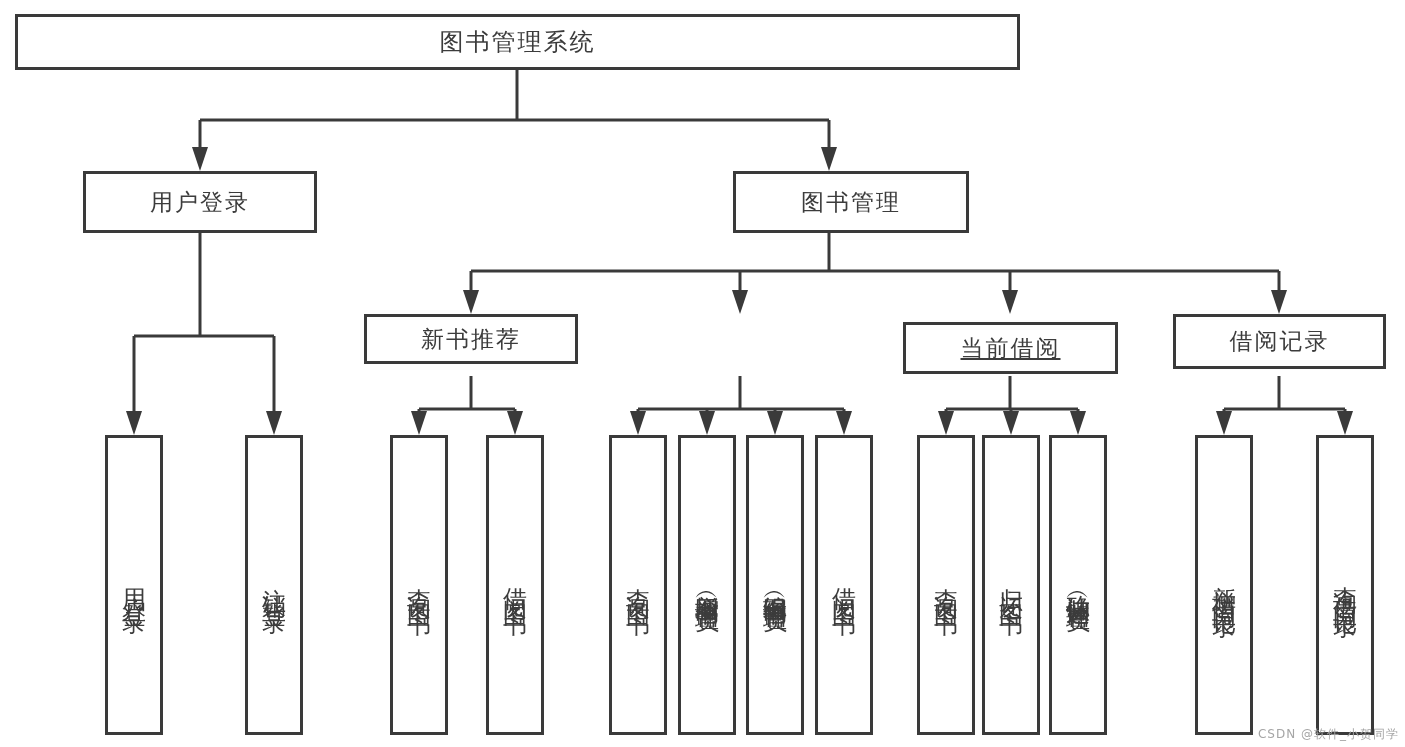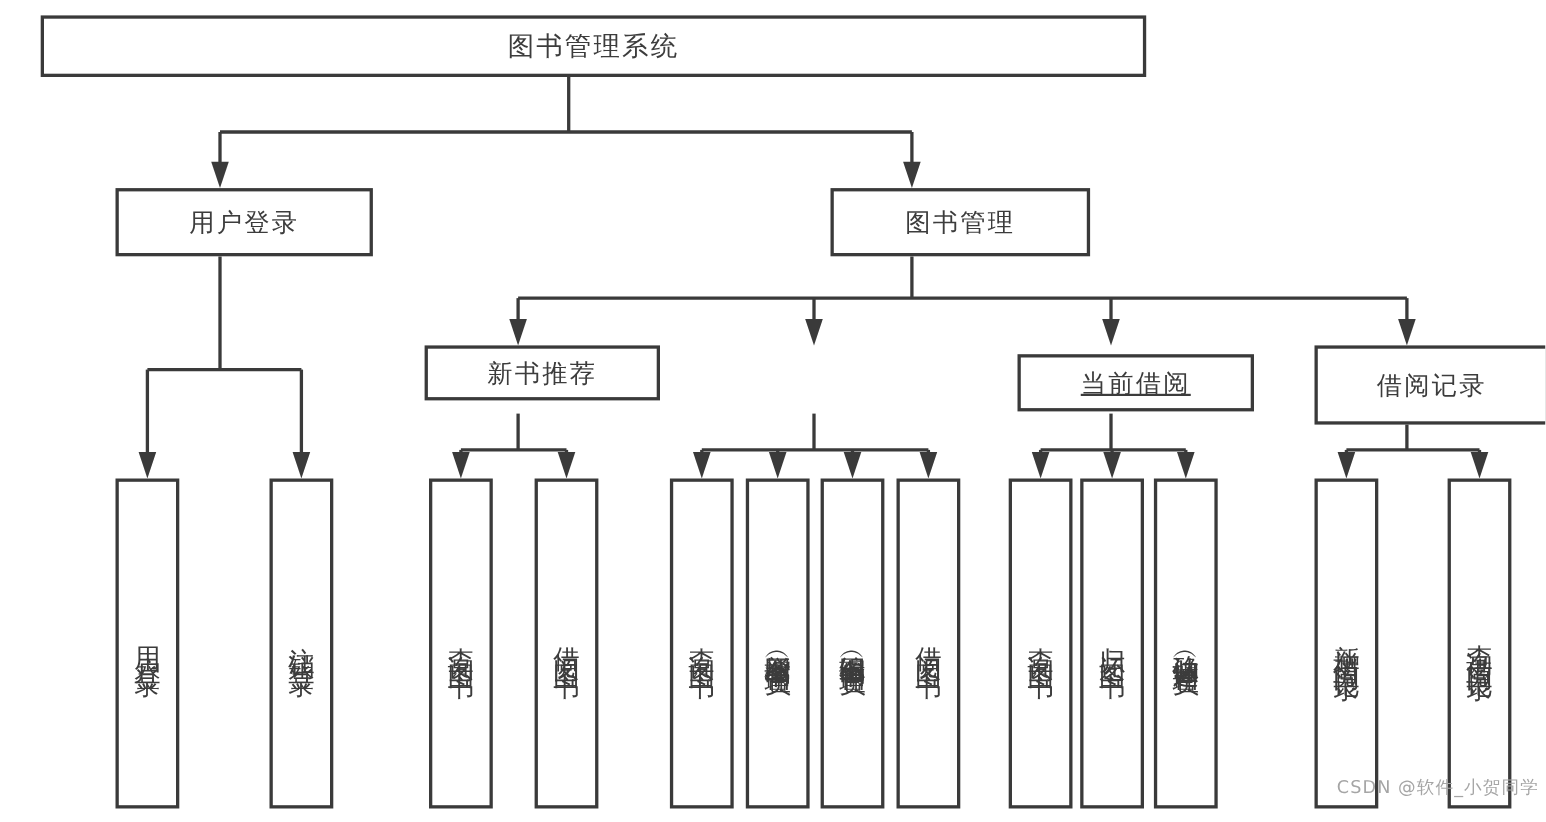--- a/index.html
+++ b/index.html
@@ -30,21 +30,20 @@
     position: absolute;
     border: 3px solid var(--line);
     background: var(--background);
     display: flex;
     align-items: center;
     justify-content: center;
     color: var(--text);
     font-size: 23px;
     letter-spacing: 2px;
     white-space: nowrap;
-    margin-left: 22px;
   }
   .node.root { font-size: 24px; }
   .leaf {
     position: absolute;
     top: 435px;
     width: 58px;
     height: 300px;
     border: 3px solid var(--line);
     background: var(--background);
     display: flex;
@@ -58,22 +57,22 @@
     font-size: 24px;
     letter-spacing: 8px;
     line-height: 1;
     white-space: nowrap;
   }
   .leaf.long span { letter-spacing: 2px; }
   .leaf.mid span { letter-spacing: 6px; }
   .watermark {
     position: absolute;
     right: 6px;
-    bottom: 20px;
-    font-size: 16px;
+    bottom: 4px;
+    font-size: 12px;
     color: var(--watermark);
     letter-spacing: 1px;
     z-index: 5;
   }
 </style>
 </head>
 <body>
 
 <div class="canvas">
 
@@ -153,21 +152,21 @@
     </g>
   </svg>
 
   <div class="node root" style="left:15px; top:14px; width:1005px; height:56px;">图书管理系统</div>
 
   <div class="node" style="left:83px; top:171px; width:234px; height:62px;">用户登录</div>
   <div class="node" style="left:733px; top:171px; width:236px; height:62px;">图书管理</div>
 
   <div class="node" style="left:364px; top:314px; width:214px; height:50px;">新书推荐</div>
   <div class="node" style="left:903px; top:322px; width:215px; height:52px;text-decoration:underline;">当前借阅</div>
-  <div class="node" style="left:1173px; top:314px; width:213px; height:72px;">借阅记录</div>
+  <div class="node" style="left:1173px; top:314px; width:213px; height:55px;">借阅记录</div>
 
   <div class="leaf" style="left:105px;">
     <span>用户登录</span>
   </div>
   <div class="leaf" style="left:245px;">
     <span>注销登录</span>
   </div>
 
   <div class="leaf" style="left:390px;">
     <span>查询图书</span>

